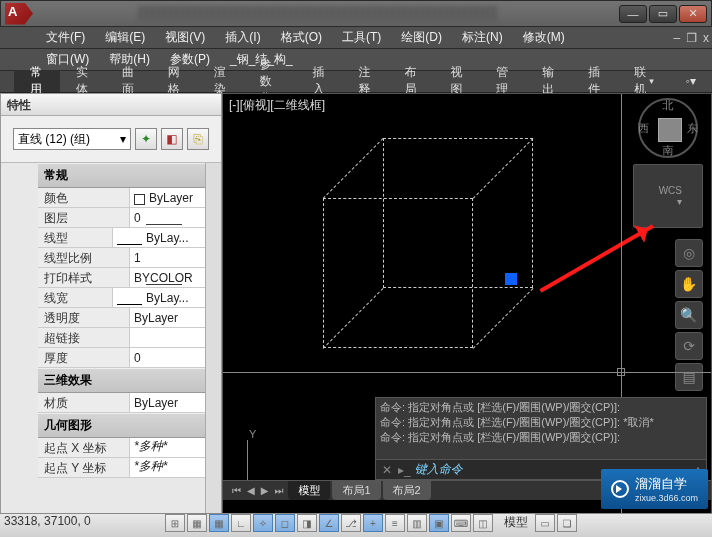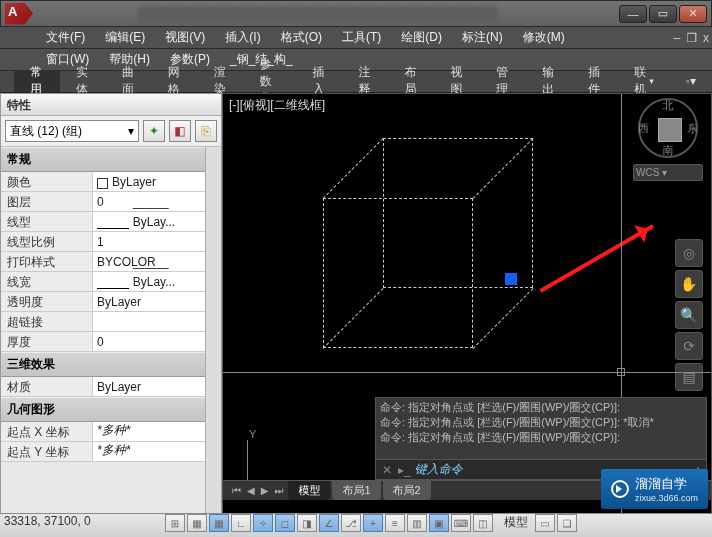--- a/index.html
+++ b/index.html
@@ -25,41 +25,41 @@
 .rtab { color:#ddd; font-size:12px; padding: 3px 16px; height:22px; display:flex; align-items:center; }
 .rtab.active { background: #303030; border-radius: 3px 3px 0 0; color:#fff; }
 .rtab .dd { margin-left:3px; font-size:9px; }
 
 
 .main { display:flex; height: 424px; }
 
 
 .palette { width: 222px; background: #e8e8e8; border: 1px solid #999; display:flex; flex-direction:column; }
 .pal-title { background: linear-gradient(#f8f8f8,#dcdcdc); height:22px; font-size:12px; padding:3px 6px; border-bottom:1px solid #aaa; font-weight:bold; color:#333; }
-.pal-selrow { display:flex; align-items:center; padding:4px; gap:4px; border-bottom:1px solid #bbb; background:#efefef; }
+.pal-selrow { display:flex; align-items:center; padding:12px; gap:4px; border-bottom:1px solid #bbb; background:#efefef; }
 .pal-sel { flex:1; height:22px; border:1px solid #888; background:#fff; font-size:12px; padding:2px 4px; display:flex; align-items:center; justify-content:space-between; }
 .pal-btn { width:22px; height:22px; border:1px solid #888; background:linear-gradient(#f8f8f8,#dedede); font-size:12px; display:flex; align-items:center; justify-content:center; color:#555; }
 .pal-btn.g { color:#2a8a2a; } .pal-btn.r { color:#aa3030; } .pal-btn.y { color:#b8a020; }
 .cat-hdr { background: linear-gradient(#d4d4d4,#c4c4c4); font-size:12px; font-weight:bold; padding:3px 6px; border-top:1px solid #eee; border-bottom:1px solid #999; display:flex; align-items:center; }
 .prop-row { display:flex; font-size:12px; height:20px; border-bottom:1px solid #ccc; }
 .prop-k { width:92px; background:#ececec; padding:2px 6px; border-right:1px solid #ccc; color:#333; }
 .prop-v { flex:1; background:#fff; padding:2px 4px; color:#222; display:flex; align-items:flex-end; }
 .prop-v.star { font-style:italic; }
 .swatch { width:11px; height:11px; border:1px solid #333; margin-right:4px; background:#fff; }
 .lt-line { display:inline-block; width:38px; height:1px; background:#000; margin-right:4px; }
 
 
 .draw { flex:1; position:relative; background:#000; border:1px solid #555; }
 .vp-label { position:absolute; top:3px; left:6px; color:#ddd; font-size:12px; }
 .viewcube-wrap { position:absolute; top:4px; right:8px; width:70px; height:90px; }
 .compass { width:60px; height:60px; border:2px solid #555; border-radius:50%; margin:0 auto; position:relative; }
 .compass span { position:absolute; color:#888; font-size:11px; }
 .cn { top:-2px; left:50%; transform:translateX(-50%);} .cs{bottom:-2px;left:50%;transform:translateX(-50%);} .ce{right:-2px;top:50%;transform:translateY(-50%);} .cw{left:-2px;top:50%;transform:translateY(-50%);}
 .cube { width:24px; height:24px; background:#888; position:absolute; top:18px; left:18px; border:1px solid #aaa; }
-.wcs { margin-top:6px; background:#3a3a3a; color:#999; font-size:10px; text-align:left; padding:2px; border:1px solid #555; border-radius:2px; }
+.wcs { margin-top:6px; background:#3a3a3a; color:#999; font-size:10px; text-align:right; padding:20px; border:1px solid #555; border-radius:2px; }
 
 
 .box3d { position:absolute; top:44px; left:100px; width:215px; height:230px; }
 .box3d .edge { position:absolute; border:1px dashed #ccc; }
 .box3d .front { width:150px; height:150px; top:60px; left:0; }
 .box3d .back  { width:150px; height:150px; top:0; left:60px; }
 .box3d .diag { position:absolute; width:85px; height:0; border-top:1px dashed #ccc; transform:rotate(-45deg); transform-origin:left; }
 .d1{top:60px;left:0;} .d2{top:60px;left:150px;} .d3{top:210px;left:0;} .d4{top:210px;left:150px;}
 .pick { position:absolute; top:135px; left:182px; width:12px; height:12px; background:#1060ff; }
 
@@ -106,21 +106,21 @@
 .status .model { padding:0 6px; }
 
 
 .watermark { position:absolute; right:4px; bottom:28px; background:linear-gradient(#1a6fb8,#0d4f8e); color:#fff; font-size:13px; padding:6px 10px; display:flex; align-items:center; gap:6px; border-radius:2px; }
 .watermark .play { width:18px; height:18px; border:2px solid #fff; border-radius:50%; display:flex; align-items:center; justify-content:center; }
 .watermark .play::after { content:""; border:4px solid transparent; border-left:6px solid #fff; margin-left:3px; }
 .watermark .sub { font-size:9px; opacity:.85; display:block; }
 
 .pal-scroll { width:16px; background:#ddd; border-left:1px solid #aaa; }
 .pal-body { display:flex; flex:1; overflow:hidden; }
-.pal-inner { flex:1; overflow:hidden; }
+.pal-inner { flex:1; overflow:hidden;margin-left:37px; }
 </style>
 </head>
 <body>
 
 <div class="titlebar">
   <div class="app-icon"></div>
   <div class="blur"></div>
   <div class="win-btn">—</div>
   <div class="win-btn">▭</div>
   <div class="win-btn close">✕</div>

